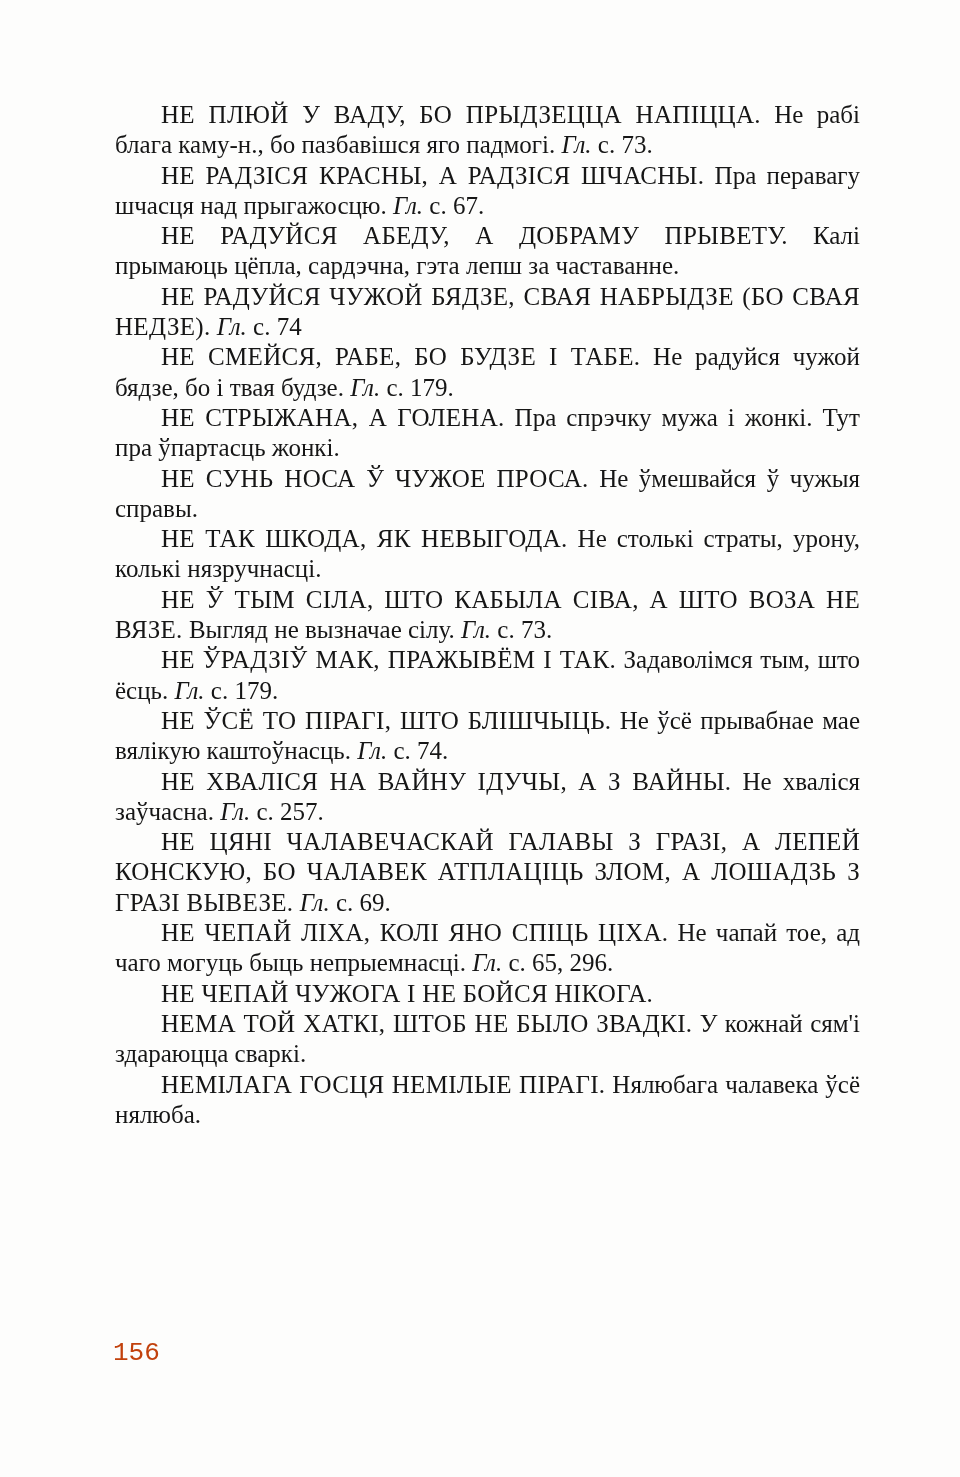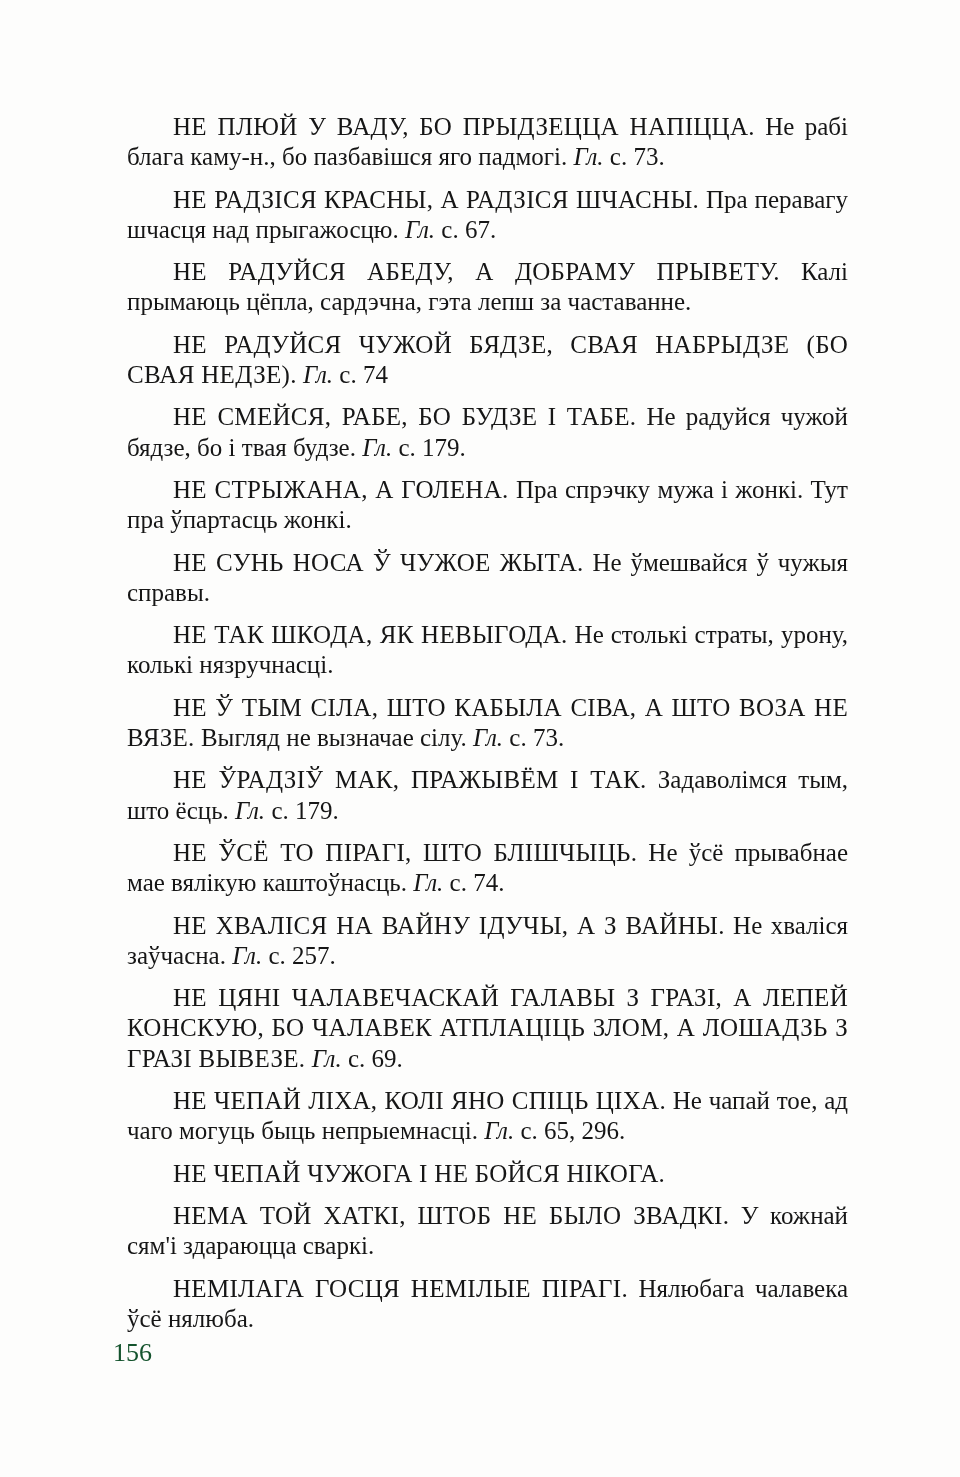--- a/index.html
+++ b/index.html
@@ -15,47 +15,47 @@
     left: 115px;
     top: 100px;
     width: 745px;
     font-family: "Liberation Serif", serif;
     font-size: 25px;
     line-height: 30.3px;
     color: #161616;
     text-align: justify;
   }
   p.entry {
-    margin: 12px;
+    margin: 0;
     padding: 0;
     text-indent: 46px;
   }
   .headword { letter-spacing: 0.3px; }
   .see-ref { font-style: italic; }
   .page-number {
     position: absolute;
     left: 113px;
     top: 1338px;
-    font-family: Liberation Serif, serif;
+    font-family: Liberation Mono, monospace;
     font-size: 26px;
-    color: #14532d;
+    color: #c2410c;
   }
 </style>
 </head>
 <body>
 
 <div class="page">
   <div class="text-block">
       <p class="entry"><span class="headword">НЕ ПЛЮЙ У ВАДУ, БО ПРЫДЗЕЦЦА НАПІЦЦА.</span><span> Не рабі блага каму-н., бо пазбавішся яго падмогі. </span><span class="see-ref">Гл.</span><span> с. 73.</span></p>
       <p class="entry"><span class="headword">НЕ РАДЗІСЯ КРАСНЫ, А РАДЗІСЯ ШЧАСНЫ.</span><span> Пра перавагу шчасця над прыгажосцю. </span><span class="see-ref">Гл.</span><span> с. 67.</span></p>
       <p class="entry"><span class="headword">НЕ РАДУЙСЯ АБЕДУ, А ДОБРАМУ ПРЫВЕТУ.</span><span> Калі прымаюць цёпла, сардэчна, гэта лепш за частаванне.</span></p>
       <p class="entry"><span class="headword">НЕ РАДУЙСЯ ЧУЖОЙ БЯДЗЕ, СВАЯ НАБРЫДЗЕ (БО СВАЯ НЕДЗЕ).</span><span> </span><span class="see-ref">Гл.</span><span> с. 74</span></p>
       <p class="entry"><span class="headword">НЕ СМЕЙСЯ, РАБЕ, БО БУДЗЕ І ТАБЕ.</span><span> Не радуйся чужой бядзе, бо і твая будзе. </span><span class="see-ref">Гл.</span><span> с. 179.</span></p>
       <p class="entry"><span class="headword">НЕ СТРЫЖАНА, А ГОЛЕНА.</span><span> Пра спрэчку мужа і жонкі. Тут пра ўпартасць жонкі.</span></p>
-      <p class="entry"><span class="headword">НЕ СУНЬ НОСА Ў ЧУЖОЕ ЖЫТА.</span><span> Не ўмешвайся ў чужыя справы.</span></p>
+      <p class="entry"><span class="headword">НЕ СУНЬ НОСА Ў ЧУЖОЕ ПРОСА.</span><span> Не ўмешвайся ў чужыя справы.</span></p>
       <p class="entry"><span class="headword">НЕ ТАК ШКОДА, ЯК НЕВЫГОДА.</span><span> Не столькі страты, урону, колькі нязручнасці.</span></p>
       <p class="entry"><span class="headword">НЕ Ў ТЫМ СІЛА, ШТО КАБЫЛА СІВА, А ШТО ВОЗА НЕ ВЯЗЕ.</span><span> Выгляд не вызначае сілу. </span><span class="see-ref">Гл.</span><span> с. 73.</span></p>
       <p class="entry"><span class="headword">НЕ ЎРАДЗІЎ МАК, ПРАЖЫВЁМ І ТАК.</span><span> Задаволімся тым, што ёсць. </span><span class="see-ref">Гл.</span><span> с. 179.</span></p>
       <p class="entry"><span class="headword">НЕ ЎСЁ ТО ПІРАГІ, ШТО БЛІШЧЫЦЬ.</span><span> Не ўсё прывабнае мае вялікую каштоўнасць. </span><span class="see-ref">Гл.</span><span> с. 74.</span></p>
       <p class="entry"><span class="headword">НЕ ХВАЛІСЯ НА ВАЙНУ ІДУЧЫ, А З ВАЙНЫ.</span><span> Не хваліся заўчасна. </span><span class="see-ref">Гл.</span><span> с. 257.</span></p>
       <p class="entry"><span class="headword">НЕ ЦЯНІ ЧАЛАВЕЧАСКАЙ ГАЛАВЫ З ГРАЗІ, А ЛЕПЕЙ КОНСКУЮ, БО ЧАЛАВЕК АТПЛАЦІЦЬ ЗЛОМ, А ЛОШАДЗЬ З ГРАЗІ ВЫВЕЗЕ.</span><span> </span><span class="see-ref">Гл.</span><span> с. 69.</span></p>
       <p class="entry"><span class="headword">НЕ ЧЕПАЙ ЛІХА, КОЛІ ЯНО СПІЦЬ ЦІХА.</span><span> Не чапай тое, ад чаго могуць быць непрыемнасці. </span><span class="see-ref">Гл.</span><span> с. 65, 296.</span></p>
       <p class="entry"><span class="headword">НЕ ЧЕПАЙ ЧУЖОГА І НЕ БОЙСЯ НІКОГА.</span></p>
       <p class="entry"><span class="headword">НЕМА ТОЙ ХАТКІ, ШТОБ НЕ БЫЛО ЗВАДКІ.</span><span> У кожнай сям'і здараюцца сваркі.</span></p>
       <p class="entry"><span class="headword">НЕМІЛАГА ГОСЦЯ НЕМІЛЫЕ ПІРАГІ.</span><span> Нялюбага чалавека ўсё нялюба.</span></p>

